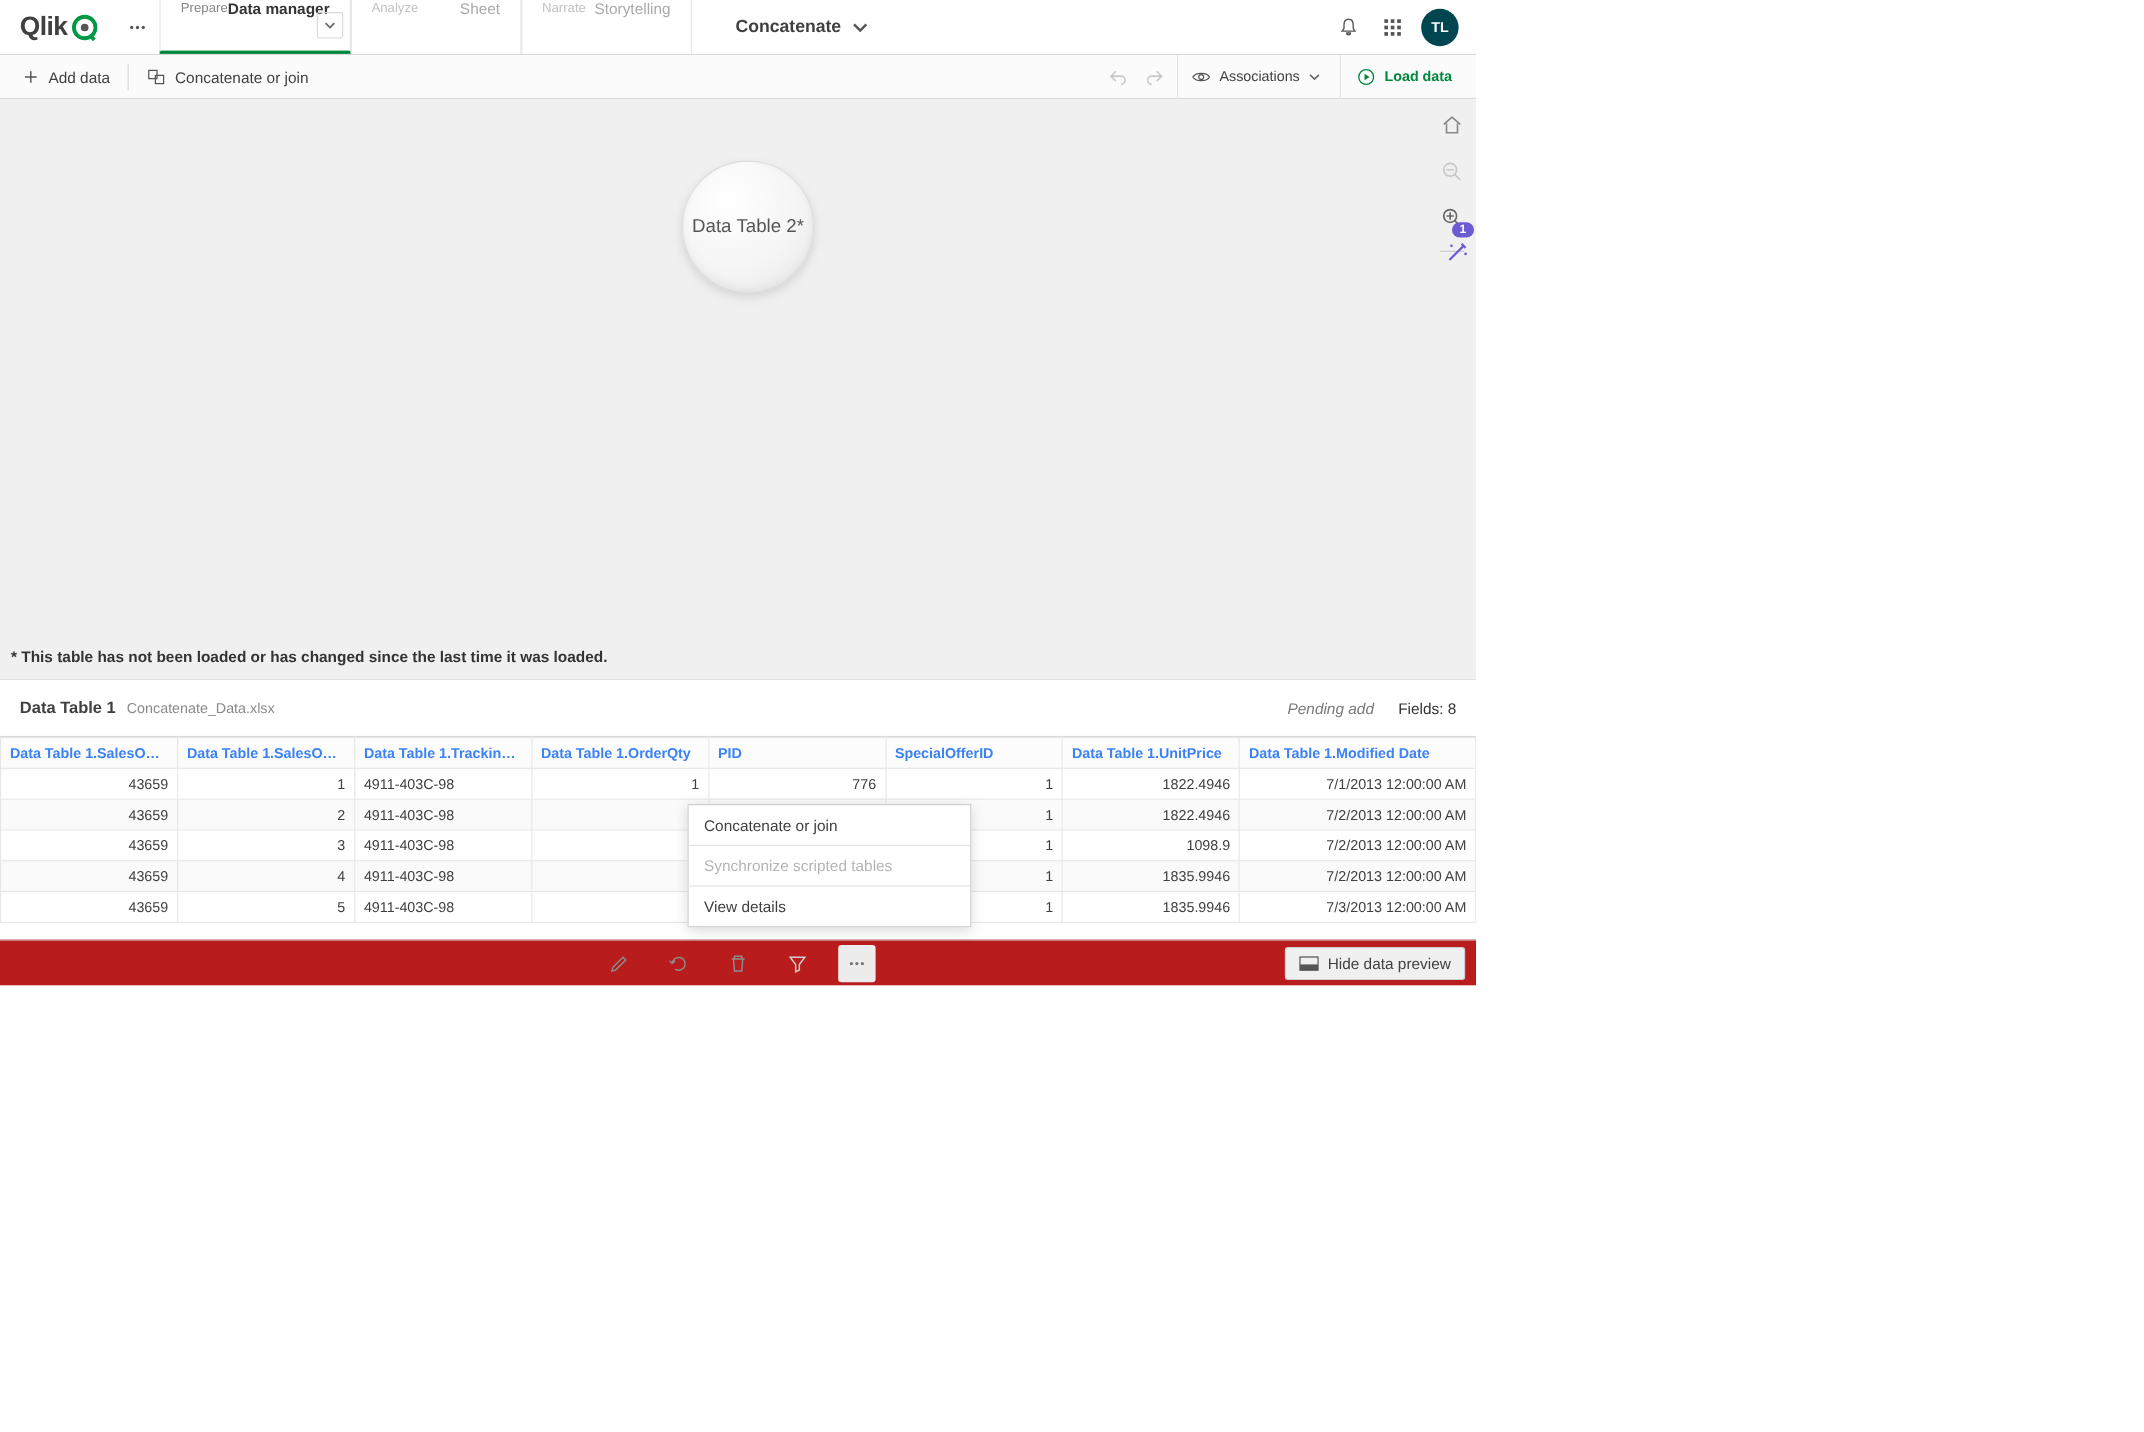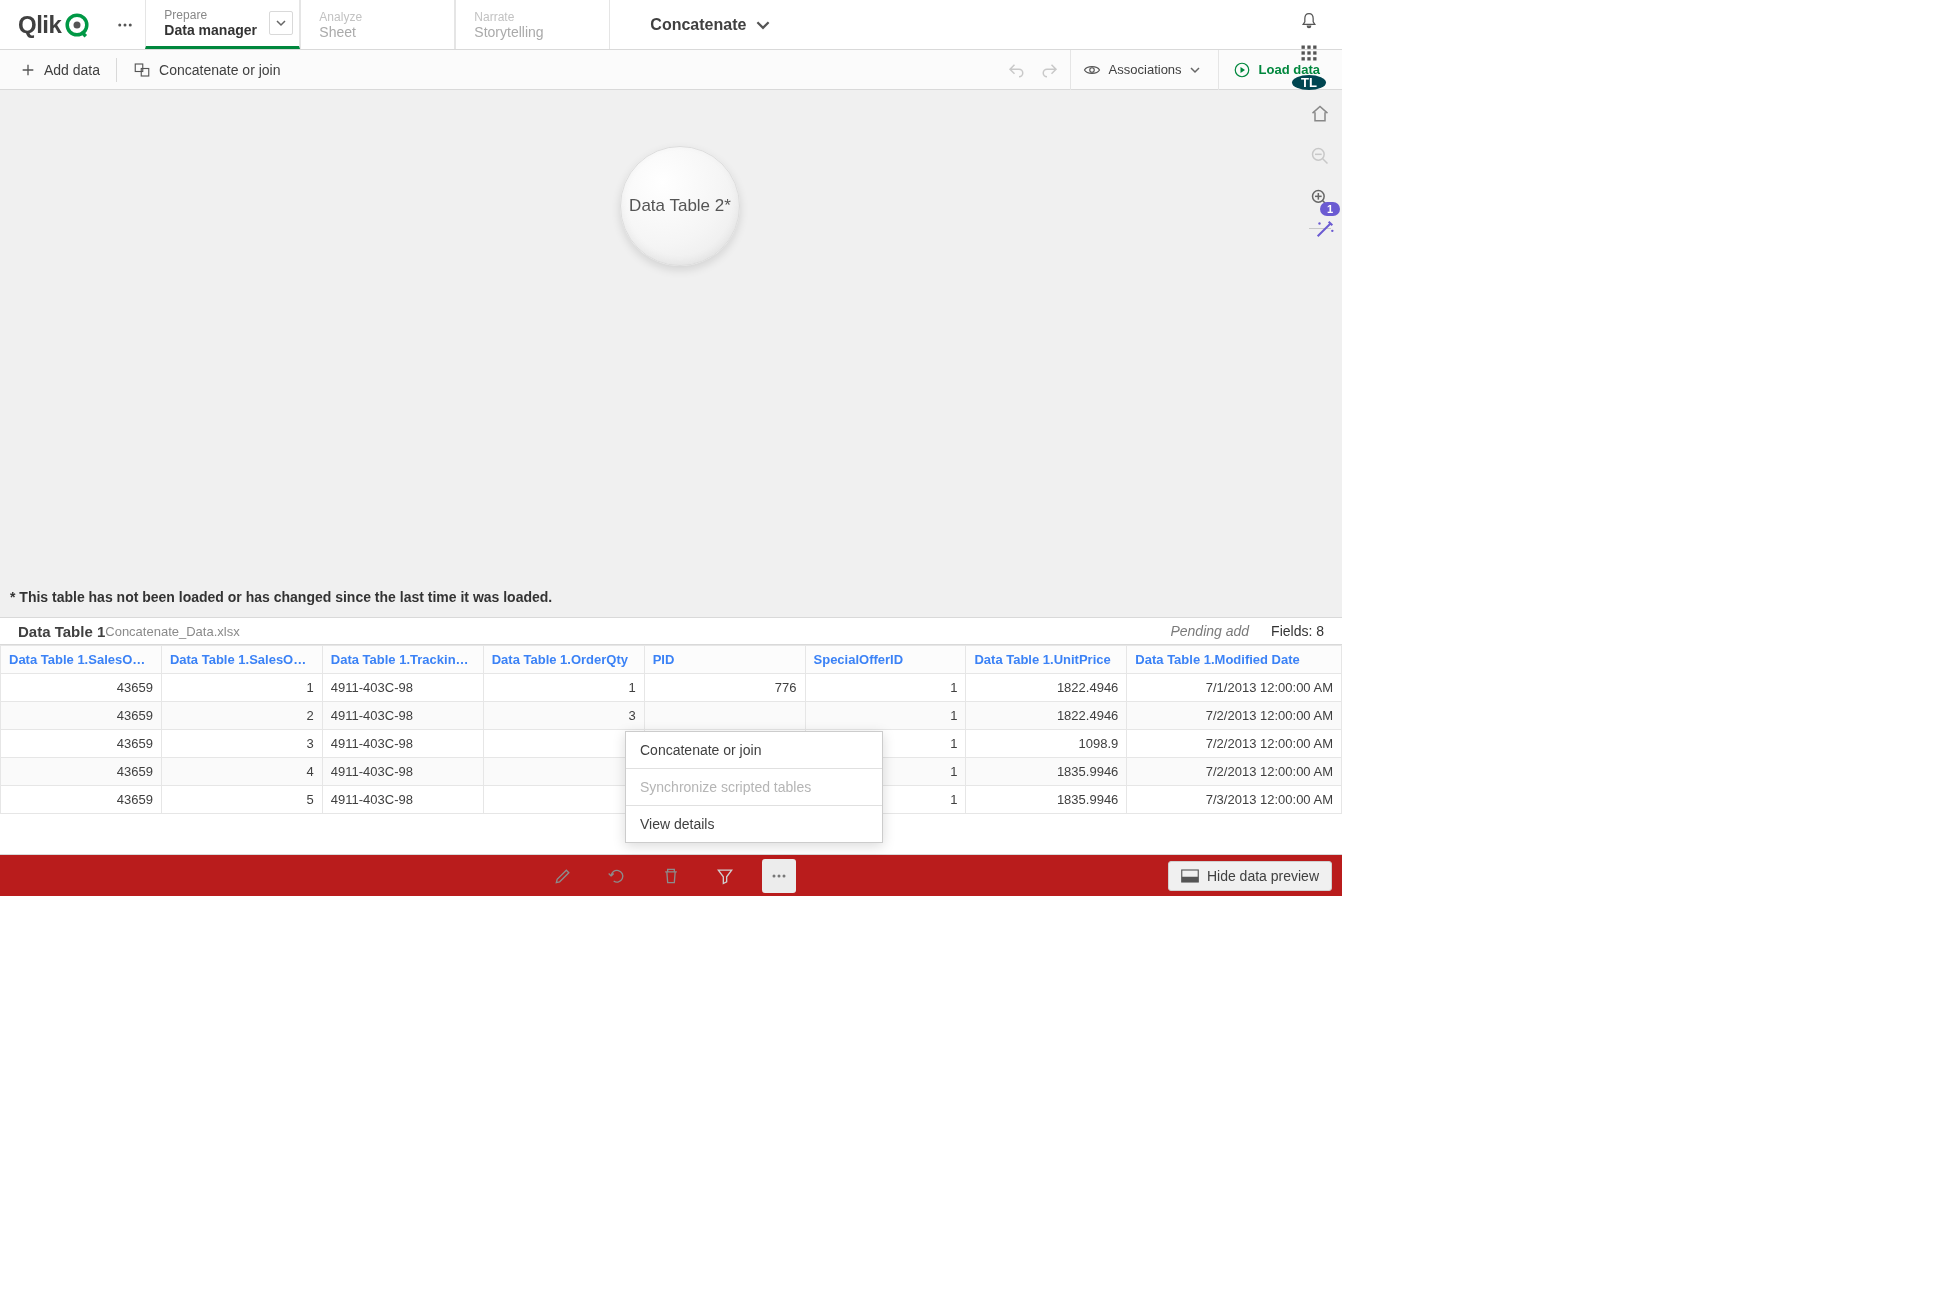--- a/index.html
+++ b/index.html
@@ -7,31 +7,31 @@
   body { width:1342px; height:896px; position:relative; }
 
   
   .topbar { height: 50px; display: flex; align-items: stretch; border-bottom: 1px solid #d9d9d9; }
   .logo-cell { display:flex; align-items:center; padding:0 14px 0 18px; }
   .logo { display:flex; align-items:center; gap:2px; }
   .logo-text { font-weight:700; font-size:24px; letter-spacing:-0.5px; }
   .logo-q { width:28px; height:28px; }
   .more-dots { display:flex; align-items:center; justify-content:center; width:40px; cursor:pointer; }
   .nav-tabs { display:flex; align-items:stretch; }
-  .nav-tab { display:flex; flex-direction:column; justify-content:center; padding:0 18px; border-left:1px solid #e5e5e5; border-right:1px solid #e5e5e5; min-width:155px; position:relative; cursor:pointer; }
+  .nav-tab { display:flex; flex-direction:row; justify-content:space-between; padding:0 18px; border-left:1px solid #e5e5e5; border-right:1px solid #e5e5e5; min-width:155px; position:relative; cursor:pointer; }
   .nav-tab.small-tab { min-width:155px; }
   .nav-tab .small { font-size:12px; color:#888; }
   .nav-tab .big { font-size:14px; font-weight:600; color:#333; }
   .nav-tab.inactive .big { color:#aaa; font-weight:400; }
   .nav-tab.inactive .small { color:#c2c2c2; }
   .nav-tab.active { border-bottom:3px solid #00873d; }
   .nav-tab .chev { position:absolute; right:6px; top:50%; transform:translateY(-50%); width:24px; height:24px; border:1px solid #d9d9d9; border-radius:2px; display:flex; align-items:center; justify-content:center; font-size:10px; color:#666; }
   .title-area { flex:1; display:flex; align-items:center; padding-left:40px; gap:10px; }
   .title-area .title { font-size:16px; font-weight:700; }
-  .right-icons { display:flex; align-items:center; gap:12px; padding:11px 16px;flex-direction:column; }
+  .right-icons { display:flex; align-items:center; gap:12px; padding:0 16px; }
   .icon-btn { width:28px; height:28px; display:flex; align-items:center; justify-content:center; cursor:pointer; }
   .avatar { width:34px; height:34px; border-radius:50%; background:#004651; color:#fff; display:flex; align-items:center; justify-content:center; font-size:13px; font-weight:600; }
 
   
   .toolbar { height:40px; border-bottom:1px solid #d9d9d9; background:#fbfbfb; display:flex; align-items:center; padding:0 8px; }
   .tool-left { display:flex; align-items:center; gap:0; }
   .tool-item { display:flex; align-items:center; gap:8px; padding:0 12px; height:40px; cursor:pointer; font-size:14px; }
   .tool-sep { width:1px; height:24px; background:#d9d9d9; margin:0 4px; }
   .tool-right { margin-left:auto; display:flex; align-items:center; gap:6px; }
   .tool-right .ghost { color:#bdbdbd; }
@@ -44,21 +44,21 @@
   .side-tools .st { width:28px; height:28px; display:flex; align-items:center; justify-content:center; color:#888; cursor:pointer; }
   .side-tools .divider { width:22px; height:1px; background:#c8c8c8; margin:2px 0; }
   .wand-badge { position:absolute; right:6px; top:128px; }
   .wand-badge .count { position:absolute; right:-4px; top:-16px; background:#6b5bd2; color:#fff; font-size:11px; font-weight:700; padding:1px 7px; border-radius:10px; }
   .bubble { position:absolute; border-radius:50%; background:radial-gradient(circle at 35% 30%, #ffffff 0%, #f5f5f5 55%, #e8e8e8 100%); box-shadow:0 4px 10px rgba(0,0,0,0.12), inset 0 -3px 8px rgba(0,0,0,0.05); display:flex; align-items:center; justify-content:center; font-size:17px; color:#555; cursor:pointer; }
   .bubble.small { width:120px; height:120px; left:620px; top:56px; border:1px solid #ddd; }
   .bubble.large { width:185px; height:185px; left:622px; top:291px; border:7px solid #7a7a7a; font-size:18px; }
   .note { position:absolute; left:10px; bottom:12px; font-size:14px; font-weight:600; color:#333; }
 
   
-  .preview-head { height:28px; border-top:1px solid #d9d9d9; border-bottom:1px solid #d9d9d9; display:flex; align-items:center; padding:0 18px; background:#fff; }
+  .preview-head { height:53px; border-top:1px solid #d9d9d9; border-bottom:1px solid #d9d9d9; display:flex; align-items:center; padding:0 18px; gap:10px; background:#fff; }
   .preview-head .tname { font-weight:700; font-size:15px; }
   .preview-head .fname { color:#8a8a8a; font-size:13px; }
   .preview-head .right { margin-left:auto; display:flex; align-items:center; gap:22px; }
   .preview-head .pending { font-style:italic; color:#7a7a7a; font-size:14px; }
   .preview-head .fields { font-size:14px; color:#333; }
 
   
   .table-wrap { height:182px; overflow:hidden; position:relative; }
   table { width:100%; border-collapse:collapse; table-layout:fixed; }
   th, td { border:1px solid #e6e6e6; padding:6px 8px; font-size:13px; height:28px; overflow:hidden; text-overflow:ellipsis; white-space:nowrap; }

